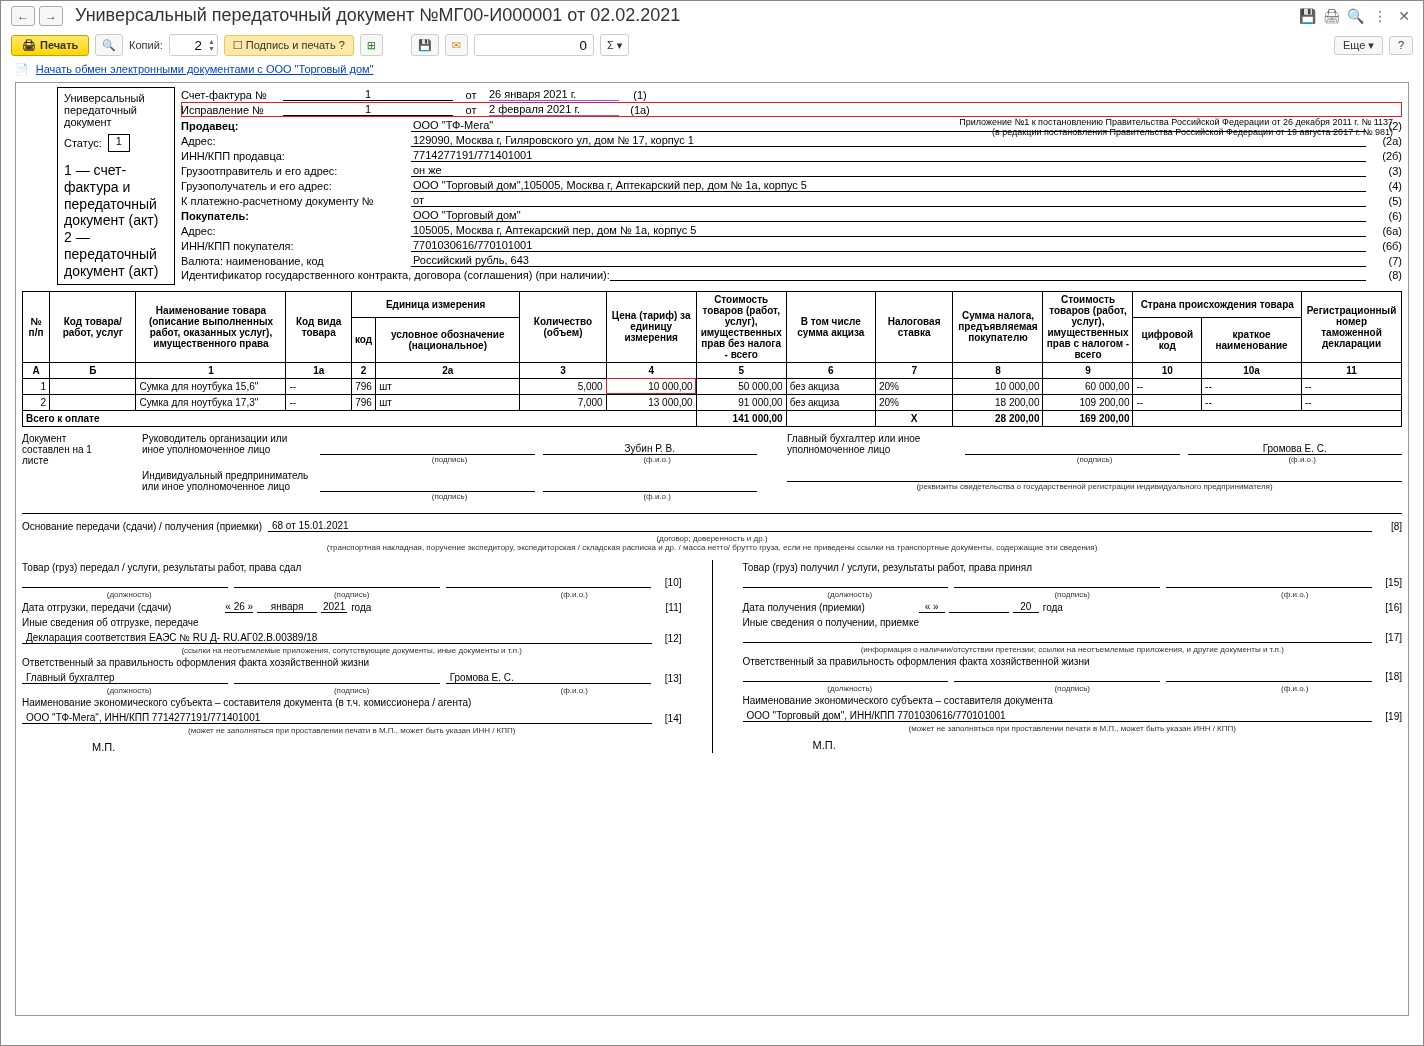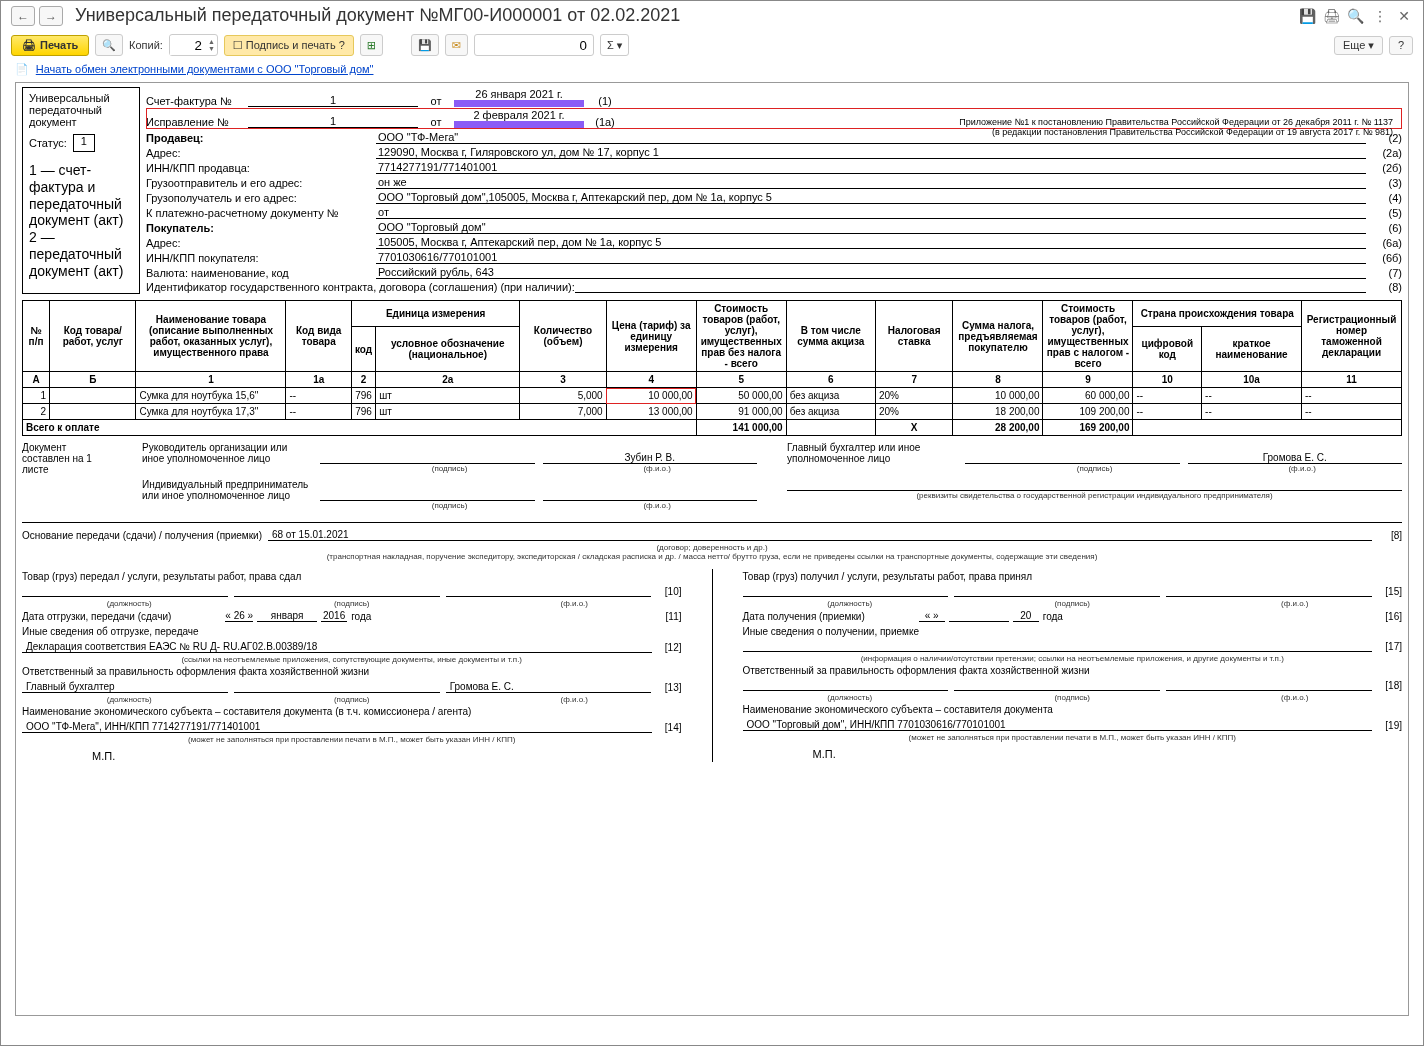--- a/index.html
+++ b/index.html
@@ -20,33 +20,33 @@
   .numfield { border:1px solid #ccc; border-radius:3px; width:120px; height:22px; text-align:right; padding:2px 6px; background:#fff; }
   .sigma { border:1px solid #ccc; border-radius:3px; height:22px; display:flex; align-items:center; padding:0 6px; cursor:pointer; }
   .toolbar-right { margin-left:auto; display:flex; gap:6px; }
   .more-btn, .help-btn { border:1px solid #ccc; border-radius:3px; padding:2px 8px; background:#f7f7f7; cursor:pointer; }
   .link-row { padding:3px 10px 6px 14px; }
   .link-row a { color:#0044cc; text-decoration:underline; cursor:pointer; font-size:11px; }
   .link-row .link-icon { color:#7ab872; margin-right:4px; }
   .doc-area { margin:0 14px 8px 14px; border:1px solid #999; padding:0; height:calc(100% - 110px); overflow:auto; background:#fff; }
 
   .upd-wrap { padding:4px 6px 8px 6px; font-family: Arial, sans-serif; font-size:11px; color:#000; }
-  .two-col { display:flex; gap:6px; }
+  .two-col { display:flex; gap:6px;margin-left:35px; }
   .left-box { width:118px; border:1px solid #000; padding:4px 6px; font-size:11px; }
   .status-row { display:flex; align-items:center; gap:6px; margin:6px 0 10px; }
   .status-field { border:1px solid #000; width:22px; height:18px; text-align:center; }
   .legend { font-size:14px; line-height:1.2; }
   .head-right { flex:1; }
   .sf-rows { border-bottom:1px solid transparent; }
   .sf-row { display:flex; align-items:flex-end; gap:6px; padding:1px 0; }
   .sf-row.red { outline:1.5px solid #d22; outline-offset:-1px; }
   .sf-label { width:96px; }
   .sf-no { border-bottom:1px solid #000; min-width:170px; text-align:center; }
   .sf-ot { width:24px; text-align:center; }
-  .sf-date { border-bottom:7px solid #8b5cf6; min-width:130px; text-align:center; }
+  .sf-date { border-bottom:1px solid #8b5cf6; min-width:130px; }
   .sf-suffix { width:30px; text-align:center; }
   .appx { text-align:right; font-size:9px; line-height:1.1; position:absolute; right:30px; top:117px; width:520px; }
   .info-row { display:flex; align-items:flex-end; padding:1px 0; }
   .info-lbl { width:230px; }
   .info-lbl.bold { font-weight:bold; }
   .info-val { flex:1; border-bottom:1px solid #000; padding-left:2px; }
   .info-code { width:30px; text-align:right; margin-left:6px; }
 
   table.main { border-collapse:collapse; width:100%; margin-top:6px; font-size:10px; }
   table.main th, table.main td { border:1px solid #000; padding:2px 3px; vertical-align:middle; text-align:center; }
@@ -383,21 +383,21 @@
     <div class="sub">
                 <span>(должность)</span>
                 <span>(подпись)</span>
                 <span>(ф.и.о.)</span>
               </div>
     <div class="l-row">
                 <span class="l-lbl">Дата отгрузки, передачи (сдачи)</span>
       <span class="date-fill">
                   <span class="u">« 26 »</span>
                   <span class="u" style="min-width:60px">января</span>
-                  <span class="u">2016</span>
+                  <span class="u">2021</span>
                   <span>года</span>
                 </span>
       <span style="flex:1"></span>
                 <span class="l-code">[11]</span>
               </div>
     <div class="l-row">
                 <span class="l-lbl">Иные сведения об отгрузке, передаче</span>
               </div>
     <div class="l-row">
                 <span class="l-val">Декларация соответствия ЕАЭС № RU Д- RU.АГ02.В.00389/18</span>

